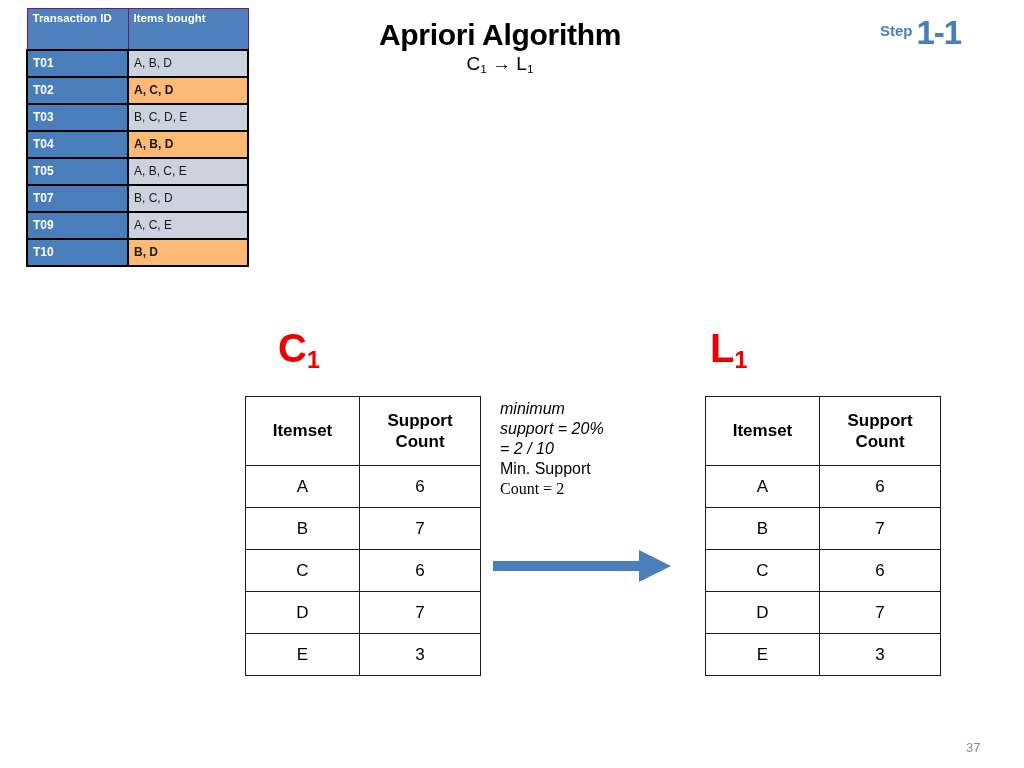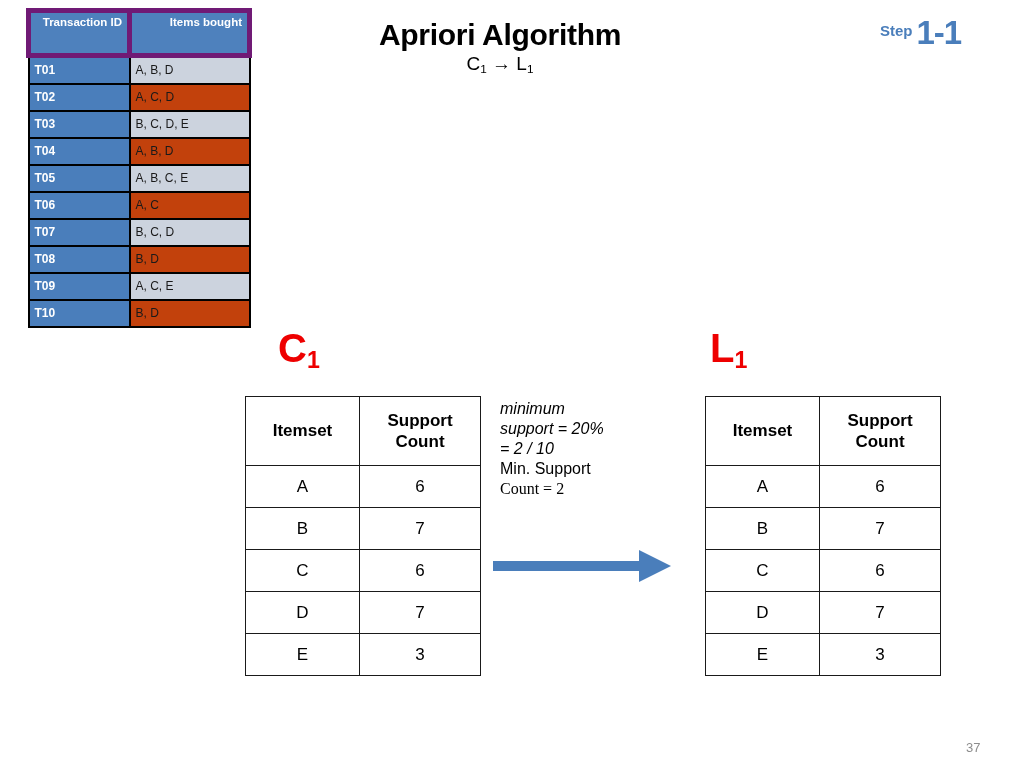--- a/index.html
+++ b/index.html
@@ -26,42 +26,42 @@
     table-layout: fixed;
   }
   #transaction-table col.c-id    { width: 101px; }
   #transaction-table col.c-items { width: 120px; }
 
   #transaction-table th {
     background: #4e81bd;
     color: #ffffff;
     font-weight: bold;
     font-size: 11.5px;
-    text-align: right;
+    text-align: left;
     padding: 3px 5px 4px 5px;
-    border: 5px solid #701a75;
+    border: 1px solid #701a75;
     line-height: 1.15;
     vertical-align: top;
     height: 33px;
   }
   #transaction-table td {
     font-size: 12px;
     padding: 3px 5px;
     border: 2px solid #000000;
     height: 19px;
     line-height: 1.1;
   }
   #transaction-table td.tid {
     background: #4a7ebb;
     color: #ffffff;
     font-weight: bold;
     font-size: 12px;
   }
   #transaction-table td.items      { background: #ccd3de; color: #1a1a1a; }
-  #transaction-table td.items.alt  { background: #c2410c; color: #1a1a1a; }
+  #transaction-table td.items.alt  { background: #fdba74; color: #1a1a1a; font-weight: bold; }
 
   
   #title-block {
     position: absolute;
     left: 330px;
     top: 6px;
     width: 340px;
     text-align: center;
   }
   #main-title {
@@ -202,30 +202,22 @@
       </tr>
       <tr>
         <td class="tid">T04</td>
         <td class="items alt">A, B, D</td>
       </tr>
       <tr>
         <td class="tid">T05</td>
         <td class="items">A, B, C, E</td>
       </tr>
       <tr>
-        <td class="tid">T06</td>
-        <td class="items alt">A, C</td>
-      </tr>
-      <tr>
         <td class="tid">T07</td>
         <td class="items">B, C, D</td>
-      </tr>
-      <tr>
-        <td class="tid">T08</td>
-        <td class="items alt">B, D</td>
       </tr>
       <tr>
         <td class="tid">T09</td>
         <td class="items">A, C, E</td>
       </tr>
       <tr>
         <td class="tid">T10</td>
         <td class="items alt">B, D</td>
       </tr>
     </tbody>

